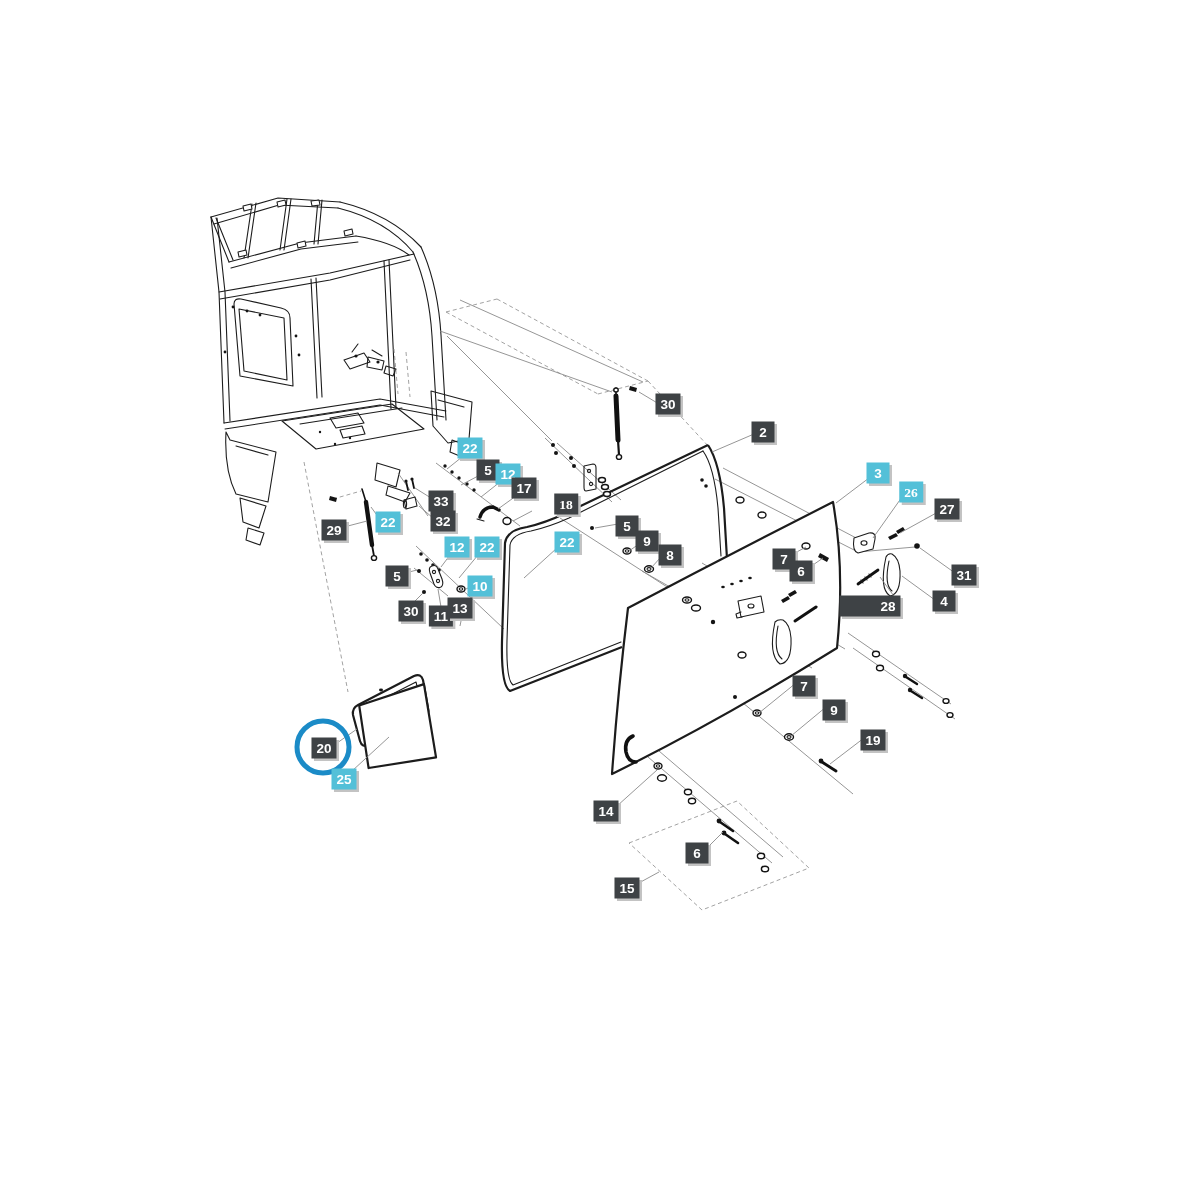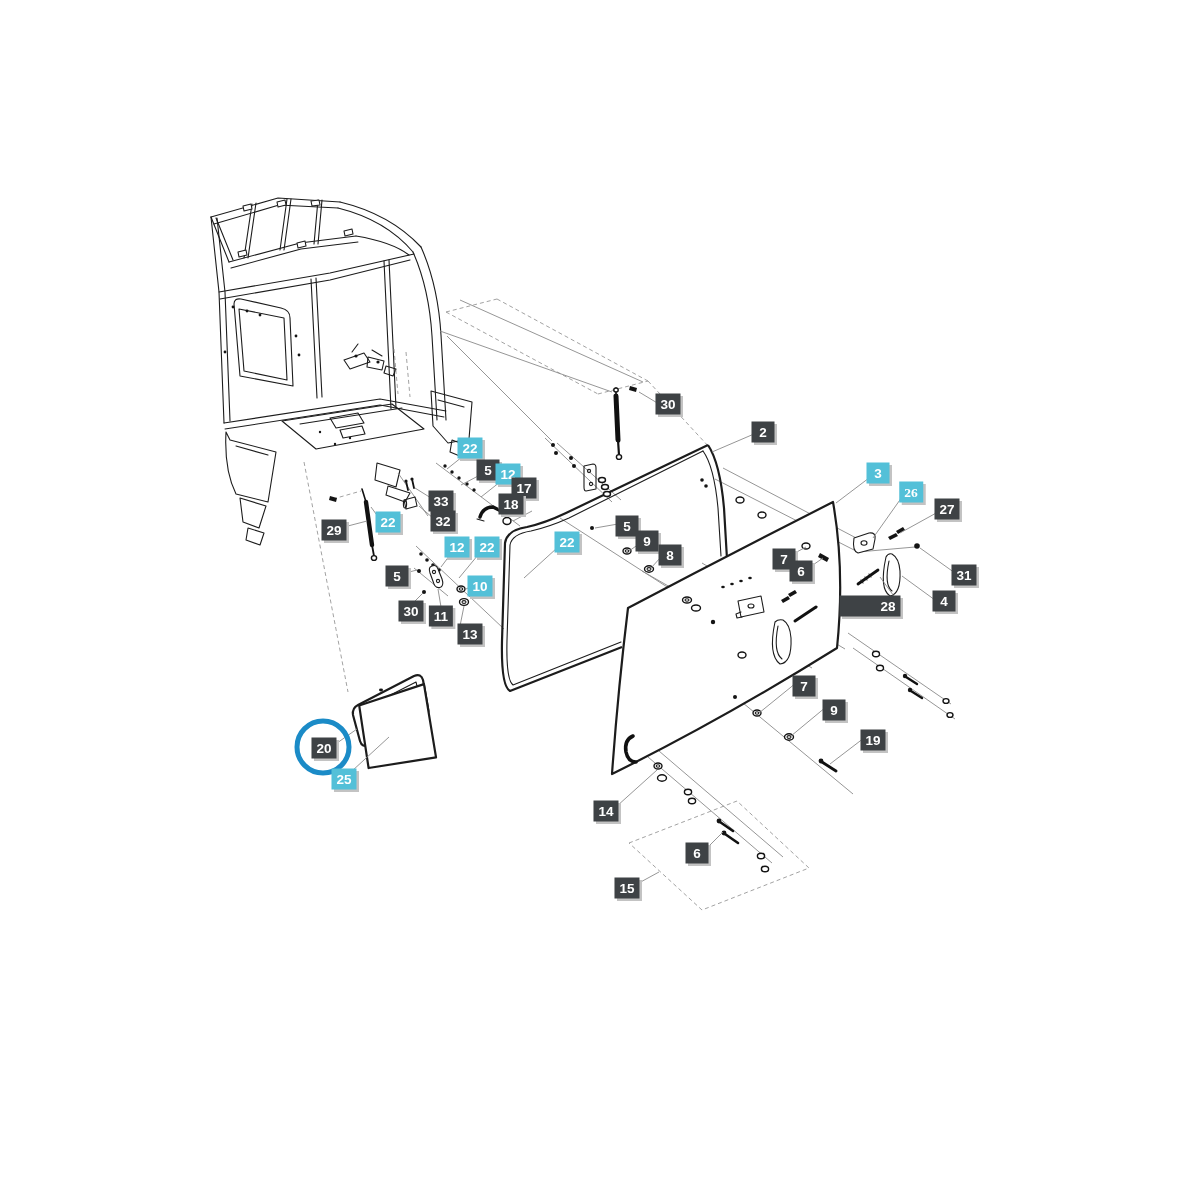--- a/index.html
+++ b/index.html
@@ -347,38 +347,38 @@
       <div class="plabel cyan" style="left: 878px; top: 473px;">3</div>
       <div class="plabel cyan" style="left: 911px; top: 492px; font-family: Liberation Serif, serif;">26</div>
       <div class="plabel dark" style="left: 947px; top: 509px;">27</div>
       <div class="plabel dark" style="left: 964px; top: 575px;">31</div>
       <div class="plabel dark" style="left: 944px; top: 601px;">4</div>
       <div class="plabel dark" style="left: 870px; top: 606px; padding-left: 41px;">28</div>
       <div class="plabel cyan" style="left: 470px; top: 448px;">22</div>
       <div class="plabel dark" style="left: 488px; top: 470px;">5</div>
       <div class="plabel cyan" style="left: 508px; top: 474px;">12</div>
       <div class="plabel dark" style="left: 524px; top: 488px;">17</div>
-      <div class="plabel dark" style="left: 511px; top: 504px;">18</div>
+      <div class="plabel dark" style="left: 566px; top: 504px; font-family: Liberation Serif, serif;">18</div>
       <div class="plabel dark" style="left: 441px; top: 501px;">33</div>
       <div class="plabel dark" style="left: 443px; top: 521px;">32</div>
       <div class="plabel cyan" style="left: 388px; top: 522px;">22</div>
       <div class="plabel dark" style="left: 334px; top: 530px;">29</div>
       <div class="plabel cyan" style="left: 457px; top: 547px;">12</div>
       <div class="plabel cyan" style="left: 487px; top: 547px;">22</div>
       <div class="plabel cyan" style="left: 567px; top: 542px;">22</div>
       <div class="plabel dark" style="left: 627px; top: 526px;">5</div>
       <div class="plabel dark" style="left: 647px; top: 541px;">9</div>
       <div class="plabel dark" style="left: 670px; top: 555px;">8</div>
       <div class="plabel dark" style="left: 784px; top: 559px;">7</div>
       <div class="plabel dark" style="left: 801px; top: 571px;">6</div>
       <div class="plabel dark" style="left: 397px; top: 576px;">5</div>
       <div class="plabel cyan" style="left: 480px; top: 586px;">10</div>
       <div class="plabel dark" style="left: 411px; top: 611px;">30</div>
       <div class="plabel dark" style="left: 441px; top: 616px;">11</div>
-      <div class="plabel dark" style="left: 460px; top: 634px; margin-left: 10px;">13</div>
+      <div class="plabel dark" style="left: 460px; top: 608px;">13</div>
       <div class="plabel dark" style="left: 804px; top: 686px;">7</div>
       <div class="plabel dark" style="left: 834px; top: 710px;">9</div>
       <div class="plabel dark" style="left: 873px; top: 740px;">19</div>
       <div class="plabel dark" style="left: 606px; top: 811px;">14</div>
       <div class="plabel dark" style="left: 697px; top: 853px;">6</div>
       <div class="plabel dark" style="left: 627px; top: 888px;">15</div>
       <div class="plabel dark" style="left: 324px; top: 748px;">20</div>
       <div class="plabel cyan" style="left: 344px; top: 779px;">25</div>
     </div>
 </div>

